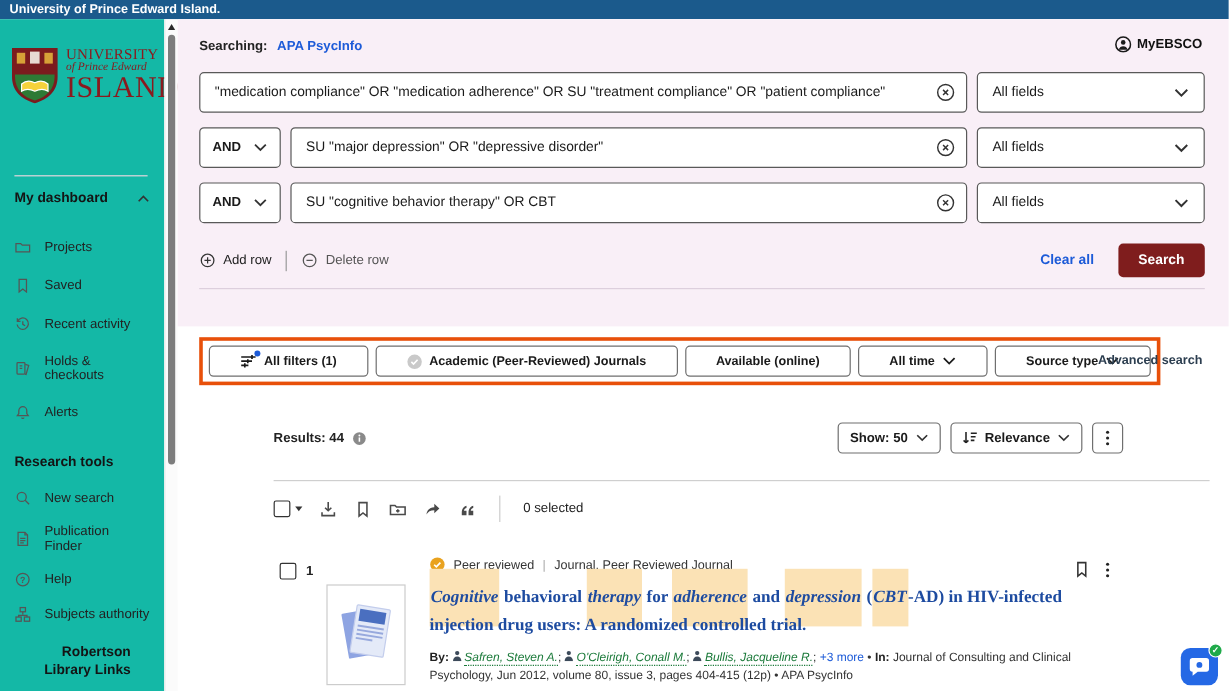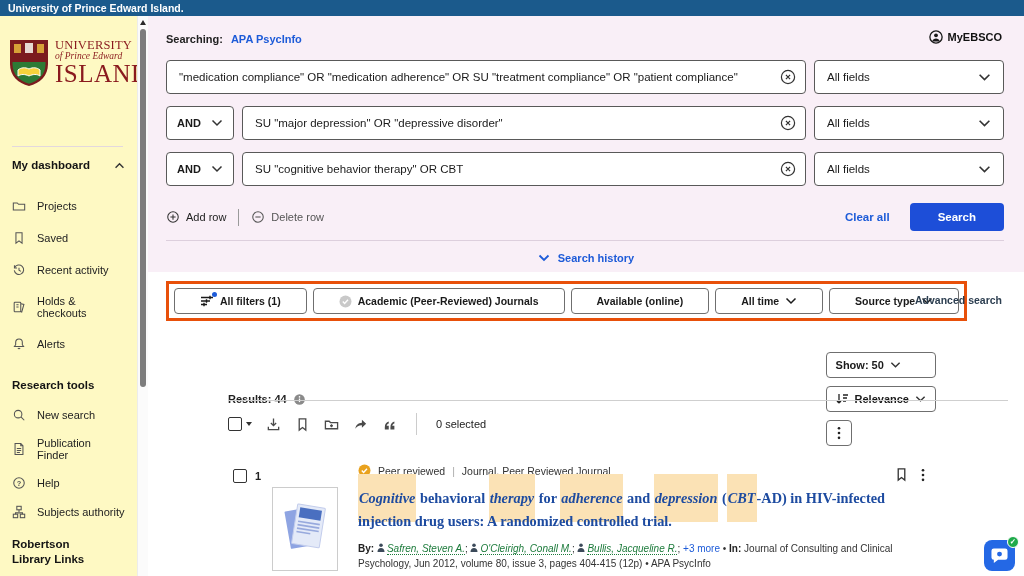--- a/index.html
+++ b/index.html
@@ -3,35 +3,35 @@
 <meta charset="utf-8">
 <style>
   * { box-sizing: border-box; margin: 0; padding: 0; }
   html,body { width:1024px; height:576px; overflow:hidden; font-family:"Liberation Sans",sans-serif; background:#fff; position:relative; }
 
   
   .topbar { position:absolute; top:0; left:0; width:1024px; height:16px; background:#1b5a8c; color:#fff;
             font-size:10.5px; font-weight:bold; line-height:16px; padding-left:8px; }
 
   
-  .sidebar { position:absolute; top:16px; left:0; width:137px; height:560px; background:#fef9c3; }
+  .sidebar { position:absolute; top:16px; left:0; width:137px; height:560px; background:#14b8a6; }
   .logo { position:absolute; top:22px; left:8px; display:flex; gap:5px; align-items:center; }
   .logo-text { font-family:"Liberation Serif",serif; color:#8a1a1e; line-height:1.02; }
   .logo-l1 { font-size:12.5px; letter-spacing:.2px; }
   .logo-l2 { font-style:italic; font-size:9.5px; }
   .logo-l3 { font-size:25px; letter-spacing:.5px; }
   .sb-divider { position:absolute; top:130px; left:12px; right:14px; border-top:1px solid #e3d8de; }
   .sb-head { font-size:11.5px; font-weight:bold; color:#141414; }
   .dash { position:absolute; top:143px; left:12px; right:12px; }
   .dash-head { display:flex; justify-content:space-between; align-items:center; }
   .sb-items { display:flex; flex-direction:column; }
   .dash .sb-items { margin-top:28px; gap:18px; }
   .research { position:absolute; top:363px; left:12px; right:12px; }
   .research .sb-items { margin-top:17px; gap:15px; }
-  .links { position:absolute; top:521px; left:12px; right:28px; font-size:11.5px; font-weight:bold; color:#141414; line-height:15px; }
+  .links { position:absolute; top:521px; left:12px; right:28px; font-size:11.5px; font-weight:bold; color:#141414; line-height:15px;text-align:right; }
   .sb-item { display:flex; align-items:center; gap:11px; font-size:11px; color:#222; cursor:pointer; }
   svg.sbi { width:14px; height:14px; stroke:#555; stroke-width:1.2; fill:none; flex:0 0 auto; }
 
   
   .scrollbar { position:absolute; top:16px; left:137px; width:11px; height:560px; background:#fbfbfb; border-left:1px solid #ececec; }
   .scroll-up { position:absolute; top:4px; left:2px; width:0; height:0; border-left:3.5px solid transparent; border-right:3.5px solid transparent; border-bottom:5px solid #2a2a2a; }
   .scroll-thumb { position:absolute; top:13px; left:2px; width:6px; height:358px; background:#7d7d7d; border-radius:3px; }
 
   
   .main { position:absolute; top:16px; left:148px; width:876px; height:484px; background:#fff; }
@@ -48,34 +48,34 @@
   .q-box { flex:1; padding:0 34px 0 12px; position:relative; font-size:11.5px; color:#1a1a1a; white-space:nowrap; overflow:hidden; margin-right:8px; cursor:text; }
   .clear-btn { position:absolute; right:9px; top:50%; transform:translateY(-50%); display:flex; cursor:pointer; }
   .f-box { width:190px; flex:0 0 auto; padding:0 12px; justify-content:space-between; font-size:11.5px; cursor:pointer; color:#1a1a1a; }
 
   .actions { position:absolute; top:186px; left:18px; right:20px; display:flex; align-items:center; height:30px; }
   .act-link { display:flex; align-items:center; gap:6px; font-size:11px; color:#222; cursor:pointer; }
   .act-link.dim { color:#555; }
   .act-vd { width:1px; height:17px; background:#9a9a9a; margin:0 12px; }
   .flex-sp { flex:1; }
   .clear-all { color:#1d5bd8; font-weight:bold; font-size:11.5px; margin-right:20px; cursor:pointer; }
-  .search-btn { background:#1d4ed8; color:#fff; font-weight:bold; font-size:11.5px; border:none; border-radius:4px; padding:8px 28px; cursor:pointer; font-family:inherit; }
+  .search-btn { background:#7f1d1d; color:#fff; font-weight:bold; font-size:11.5px; border:none; border-radius:4px; padding:8px 17px; cursor:pointer; font-family:inherit; }
 
   .h-divider { position:absolute; top:224px; left:18px; right:20px; border-top:1px solid #ddcfdd; }
   .history { position:absolute; top:236px; left:0; width:100%; display:flex; justify-content:center; align-items:center; gap:8px; color:#1d5bd8; font-size:11px; font-weight:bold; cursor:pointer; }
 
   .filter-box { position:absolute; top:265px; left:18px; border:3px solid #e8500a; padding:4px 5px; display:inline-flex; gap:6px; background:#fff; }
   .fbtn { height:26px; border:1px solid #6f6f6f; border-radius:4px; background:#fff; display:flex; align-items:center; gap:6px; padding:0 25px; font-size:10.5px; font-weight:bold; color:#1a1a1a; cursor:pointer; white-space:nowrap; }
   .icon-wrap { position:relative; display:flex; }
   .blue-dot { position:absolute; top:-3px; right:-3px; width:5px; height:5px; border-radius:50%; background:#1d5bd8; }
   .adv { position:absolute; top:278px; right:22px; font-size:10.5px; font-weight:bold; color:#2c3e50; cursor:pointer; }
 
   .results-row { position:absolute; top:336px; left:80px; right:88px; display:flex; align-items:center; }
   .res-count { display:flex; align-items:center; gap:6px; font-size:11px; font-weight:bold; color:#222; }
-  .res-controls { margin-left:auto; display:flex; gap:8px;flex-direction:column; }
+  .res-controls { margin-left:auto; display:flex; gap:8px; }
   .ctrl { height:26px; border:1px solid #6f6f6f; border-radius:4px; display:flex; align-items:center; gap:6px; padding:0 9px; font-size:11px; font-weight:bold; color:#1a1a1a; background:#fff; cursor:pointer; }
   .kebab-btn { width:26px; justify-content:center; padding:0; }
 
   .toolbar { position:absolute; top:384px; left:80px; right:16px; border-top:1px solid #cfcfcf; padding-top:12px; display:flex; align-items:center; gap:14px; }
   .cb { width:14px; height:14px; border:1.5px solid #333; border-radius:2px; background:#fff; cursor:pointer; flex:0 0 auto; }
   .tb-check { display:flex; align-items:center; gap:4px; cursor:pointer; }
   .caret { width:0; height:0; border-left:3.5px solid transparent; border-right:3.5px solid transparent; border-top:4.5px solid #333; }
   svg.tbi { width:15px; height:15px; stroke:#4a4a4a; stroke-width:1.4; fill:none; cursor:pointer; }
   .tb-vd { width:1px; height:22px; background:#ccc; margin:0 5px; }
   .selected { font-size:11px; font-weight:normal; color:#222; }
@@ -313,26 +313,20 @@
         </svg>
       <span>Delete row</span>
     </div>
     <div class="flex-sp"></div>
     <span class="clear-all">Clear all</span>
     <button class="search-btn">Search</button>
   </div>
 
   <div class="h-divider"></div>
 
-  <div class="history">
-    <svg width="12" height="8" viewBox="0 0 12 8">
-        <path d="M1.5 1.5 L6 6 L10.5 1.5" fill="none" stroke="#1d5bd8" stroke-width="1.8"></path>
-      </svg>
-    <span>Search history</span>
-  </div>
 
   <div class="filter-box">
     <div class="fbtn">
       <span class="icon-wrap">
         <svg width="14" height="12" viewBox="0 0 14 12" stroke="#1a1a1a" stroke-width="1.4" fill="none">
             <path d="M1 2.5 h12 M1 6 h9 M1 9.5 h6 M10 0.8 v3.4 M6.5 4.3 v3.4 M4 7.8 v3.4"></path>
           </svg>
         <span class="blue-dot"></span>
       </span>
       <span>All filters (1)</span>

